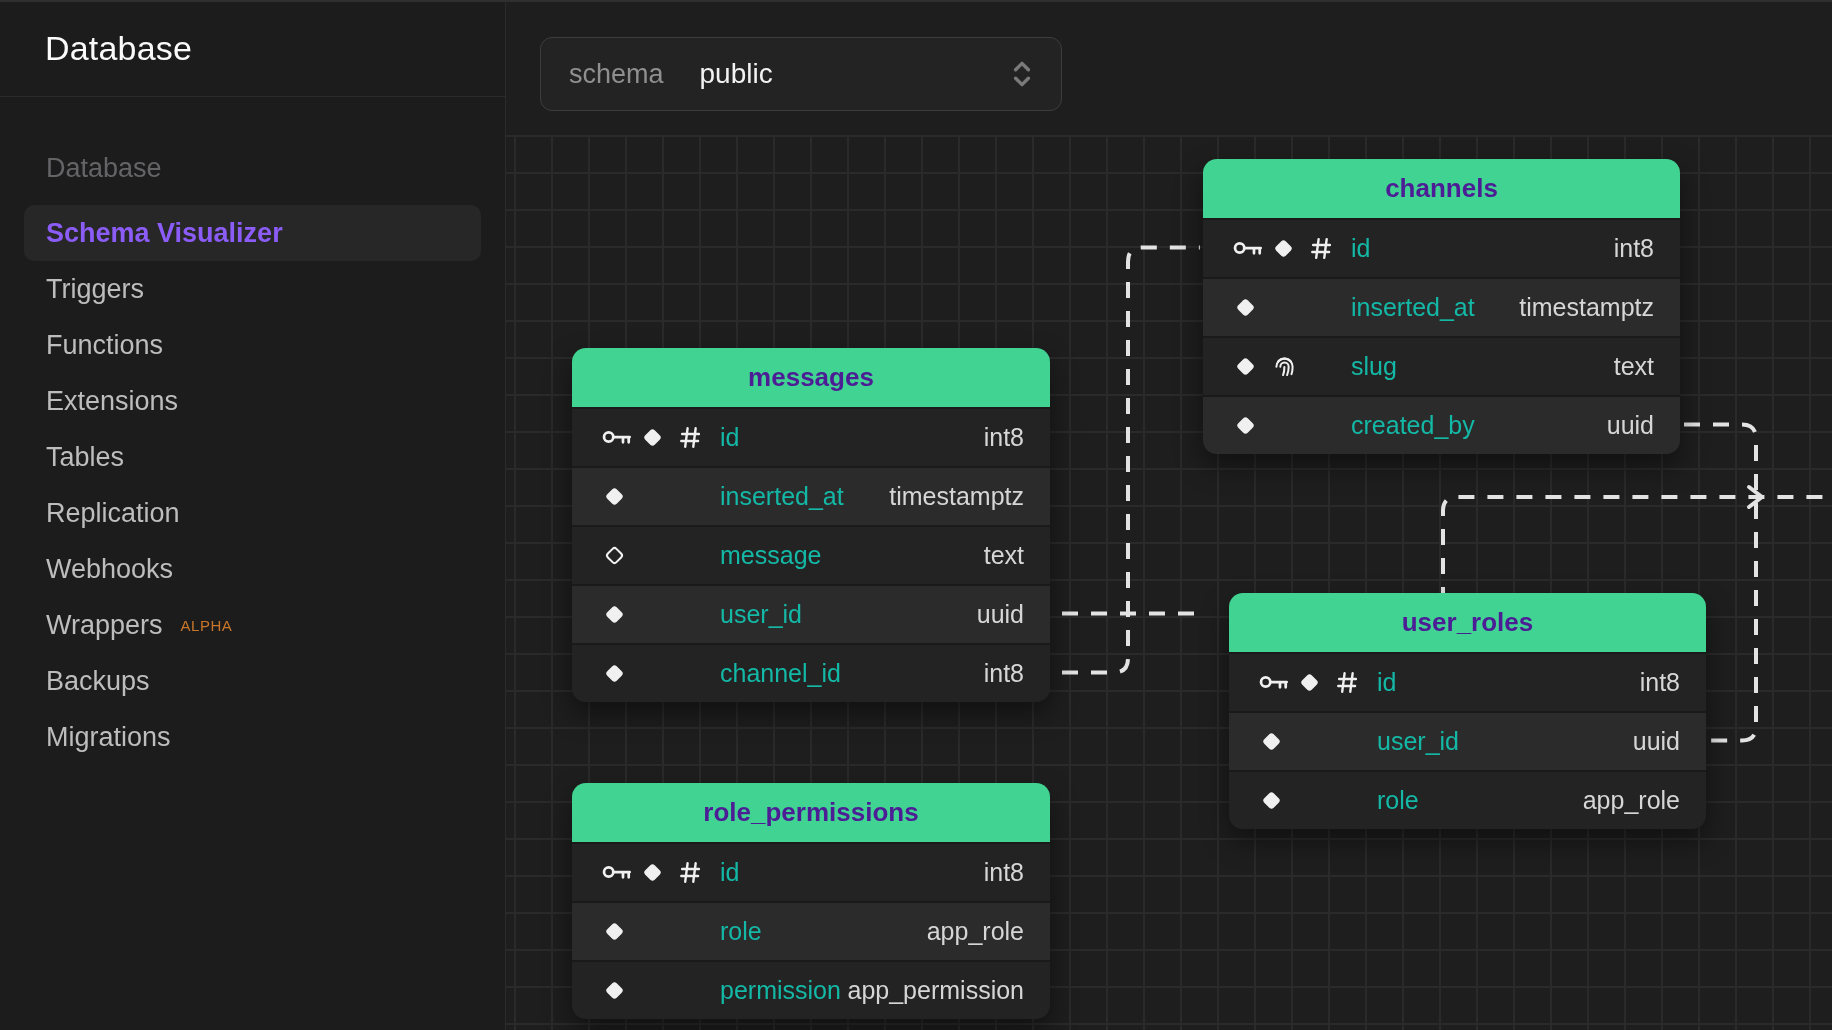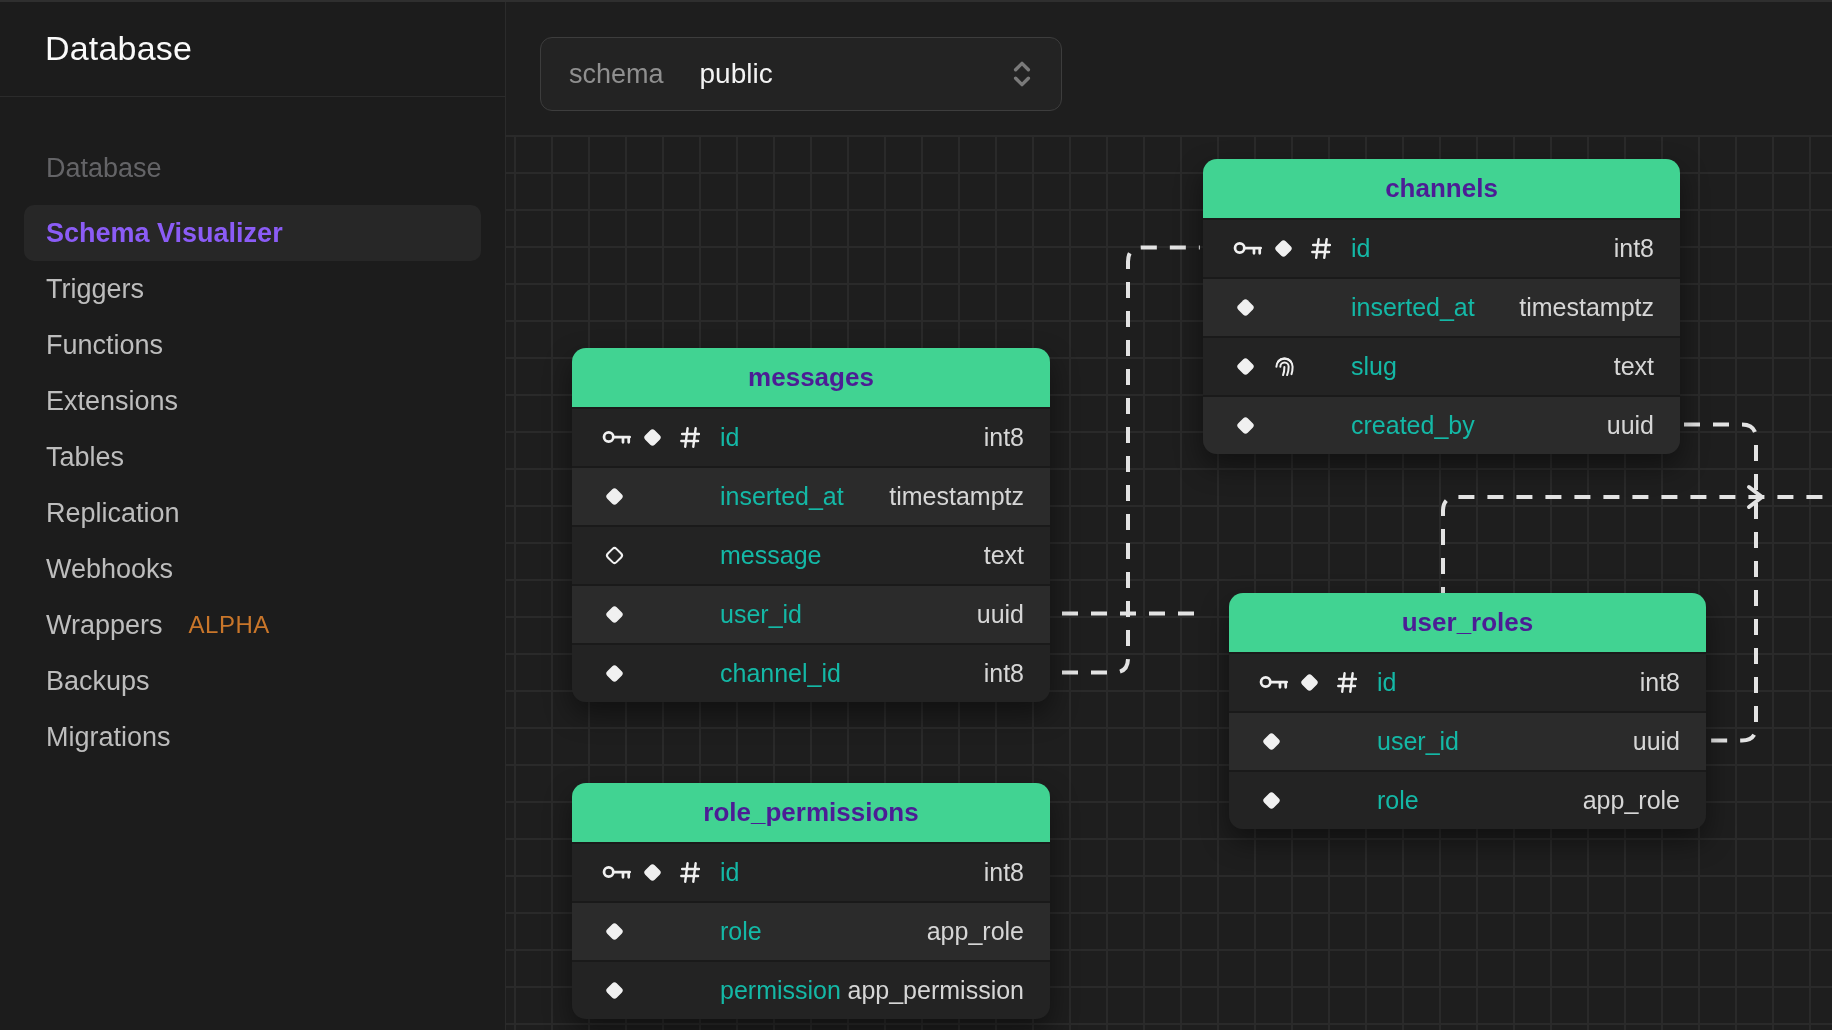--- a/index.html
+++ b/index.html
@@ -20,21 +20,21 @@
   .app::before{content:"";position:absolute;top:0;left:0;right:0;height:2px;background:#2f2f2f;z-index:40;}
 
   
   .sidebar{position:absolute;left:0;top:0;width:506px;height:100%;background:var(--bg);border-right:1px solid var(--border);z-index:30;}
   .sidebar-header{height:97px;border-bottom:1px solid var(--border);display:flex;align-items:center;padding-left:45px;}
   .page-title{font-size:34px;font-weight:400;color:#fafafa;letter-spacing:.2px;}
   .nav{padding:42px 24px 0 24px;}
   .nav-section-label{height:58px;display:flex;align-items:center;padding-left:22px;font-size:27px;color:#646467;margin-bottom:8px;}
   .nav-item{height:56px;display:flex;align-items:center;padding-left:22px;border-radius:10px;font-size:27px;color:#bdbdbd;cursor:pointer;}
   .nav-item.active{background:#272727;color:#8b5cf6;font-weight:700;}
-  .nav-badge{margin-left:26px;font-size:24px;color:var(--badge-orange);letter-spacing:.5px;}
+  .nav-badge{margin-left:18px;font-size:15px;color:var(--badge-orange);letter-spacing:.5px;}
 
   
   .topbar{position:absolute;left:506px;top:0;right:0;height:135px;background:var(--canvas-bg);z-index:20;}
   .schema-select{position:absolute;left:34px;top:37px;width:522px;height:74px;background:#232323;border:1px solid #3d3d3d;border-radius:12px;display:flex;align-items:center;padding:0 26px 0 28px;cursor:pointer;gap:10px;}
   .schema-select .label{font-size:27px;color:#8f8f8f;}
   .schema-select .value{font-size:28px;color:#f2f2f2;margin-left:26px;}
   .schema-select .chev{margin-left:auto;display:flex;align-items:center;}
 
   
   .canvas{position:absolute;left:506px;top:135px;width:1326px;height:895px;background-color:var(--canvas-bg);

